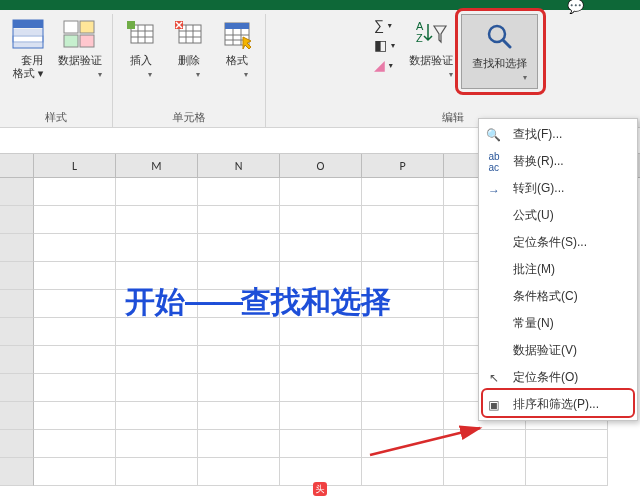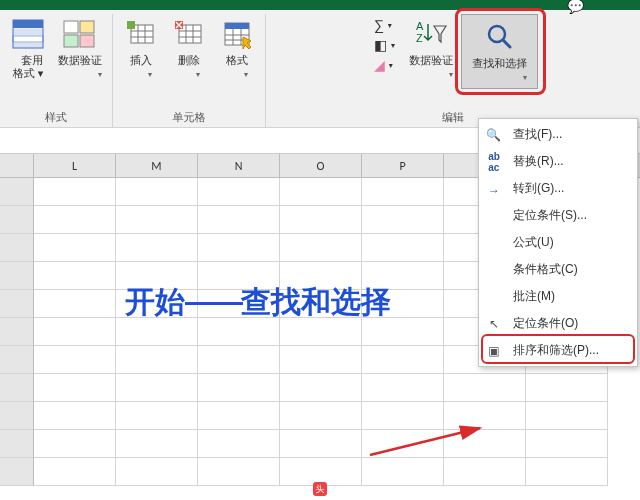--- a/index.html
+++ b/index.html
@@ -312,42 +312,50 @@
 <div class="overlay-text">
   <span>开始</span><span class="dash">——</span><span>查找和选择</span>
 </div>
 
 <div class="dropdown">
   <div class="dd-item">
       <span class="dd-ico">🔍</span>
       <span>查找(F)...</span>
     </div>
   <div class="dd-item">
-      <span class="dd-ico" style="color:#2b579a;font-size:10px;font-weight:bold">ab<br>ac</span>
+      <span class="dd-ico" style="color:#2b579a;font-size:10px;font-weight:normal">ab<br>ac</span>
       <span>替换(R)...</span>
     </div>
   <div class="dd-item">
       <span class="dd-ico" style="color:#2b579a">→</span>
       <span>转到(G)...</span>
     </div>
   <div class="dd-item">
       <span class="dd-ico"></span>
+      <span>公式(U)</span>
+    </div>
+  <div class="dd-item">
+      <span class="dd-ico"></span>
       <span>定位条件(S)...</span>
     </div>
   <div class="dd-item">
       <span class="dd-ico"></span>
-      <span>公式(U)</span>
+      <span>批注(M)</span>
     </div>
   <div class="dd-item">
       <span class="dd-ico"></span>
       <span>条件格式(C)</span>
     </div>
   <div class="dd-item">
       <span class="dd-ico"></span>
-      <span>批注(M)</span>
+      <span>常量(N)</span>
+    </div>
+  <div class="dd-item">
+      <span class="dd-ico"></span>
+      <span>数据验证(V)</span>
     </div>
   <div class="dd-item">
       <span class="dd-ico">↖</span>
       <span>定位条件(O)</span>
     </div>
   <div class="dd-item">
       <span class="dd-ico">▣</span>
       <span>排序和筛选(P)...</span>
     </div>
   <div class="dd-highlight" style="left:2px;right:2px;bottom:2px;height:30px"></div>

